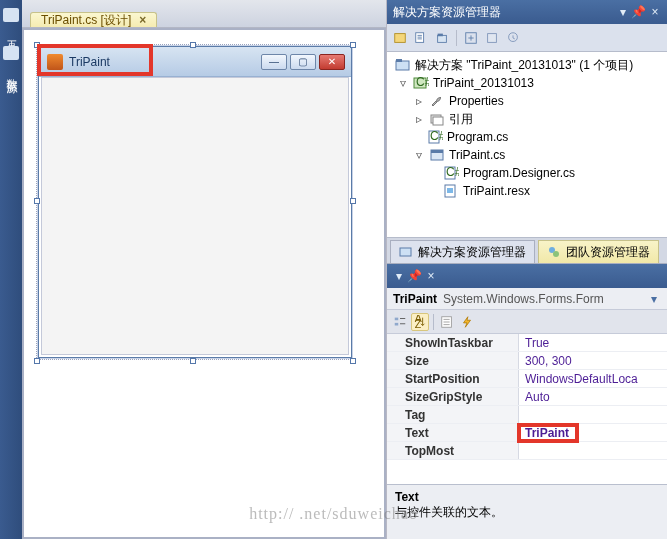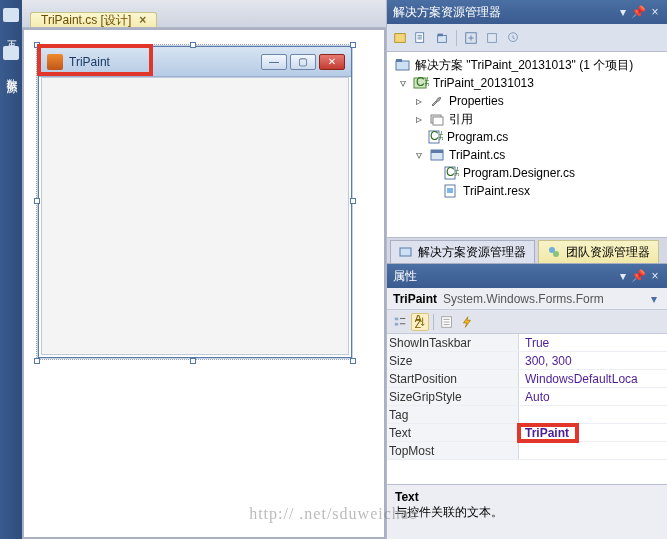--- a/index.html
+++ b/index.html
@@ -48,21 +48,21 @@
 .rtab.active { background: linear-gradient(#f8f3c8,#f1e8a8); border-color: #c7c28a; }
 .rtab .ricon { width: 14px; height: 14px; }
 
 .props { flex: 1; display: flex; flex-direction: column; min-height: 0; }
 .props-obj { height: 22px; background: #eceef3; padding: 0 6px; display: flex; align-items: center; gap: 6px; border-bottom: 1px solid #c6cbd9; }
 .props-obj .obj-type { color: #555; }
 .props-obj .dd { width: 14px; text-align: center; color: #4a6fa3; cursor: pointer; }
 .props-toolbar { height: 24px; background: #e1e4ec; display: flex; align-items: center; padding: 0 4px; gap: 2px; border-bottom: 1px solid #c6cbd9; }
 .props-grid { flex: 1; overflow: auto; background: #fff; }
 .prow { display: flex; height: 18px; border-bottom: 1px solid #eceef3; }
-.pname { width: 132px; padding-left: 2px; background: #f3f4f7; color: #333; border-right: 1px solid #d6d9e3; display: flex; align-items: center; }
+.pname { width: 132px; padding-left: 18px; background: #f3f4f7; color: #333; border-right: 1px solid #d6d9e3; display: flex; align-items: center; font-weight: bold; }
 .pval { flex: 1; padding-left: 6px; display: flex; align-items: center; color: #4c1d95; text-align: right; }
 .prow.sel .pval { background: #fff; }
 .props-desc { border-top: 1px solid #b9bfce; padding: 5px 8px 18px; background: #eceef3; }
 .props-desc .dtitle { font-weight: bold; }
 
 .watermark { position: absolute; bottom: 16px; left: 0; right: 0; text-align: center; color: rgba(120,120,120,0.5); font-size: 16px; font-family: serif; letter-spacing: 1px; pointer-events: none; }
 
 svg { display: block; }
 </style>
 </head>
@@ -234,21 +234,20 @@
     <div class="rtab active">
       <svg class="ricon" viewBox="0 0 14 14">
           <circle cx="5" cy="5" r="3" fill="#6eaee0"></circle>
           <circle cx="9" cy="9" r="3" fill="#8bc37a"></circle>
         </svg>
       <span>团队资源管理器</span>
     </div>
   </div>
 
   <div class="panel-header">
-    <span class="title">属性</span>
     <span class="hicon">▾</span>
     <span class="hicon">📌</span>
     <span class="hicon">×</span>
   </div>
   <div class="props">
     <div class="props-obj">
       <b>TriPaint</b>
       <span class="obj-type">System.Windows.Forms.Form</span>
       <span style="flex:1"></span>
       <span class="dd">▾</span>

